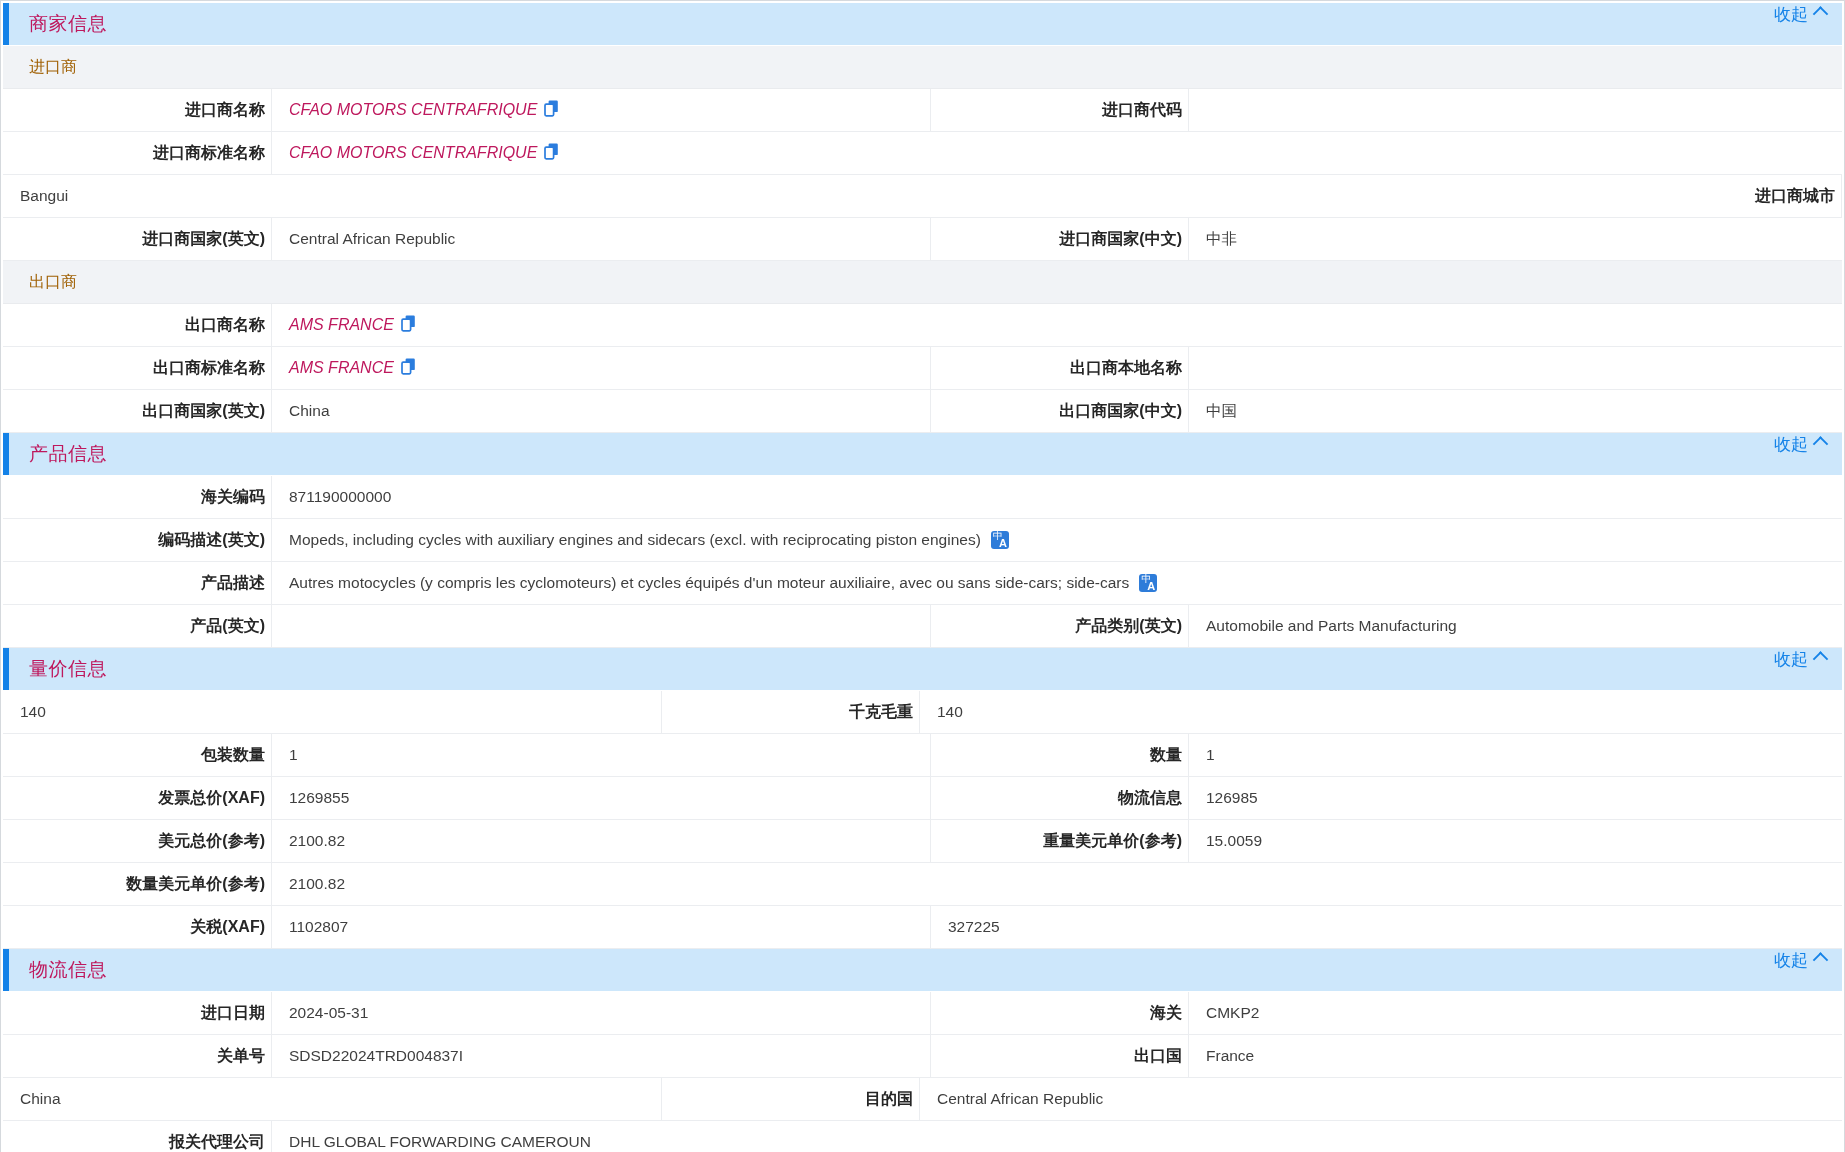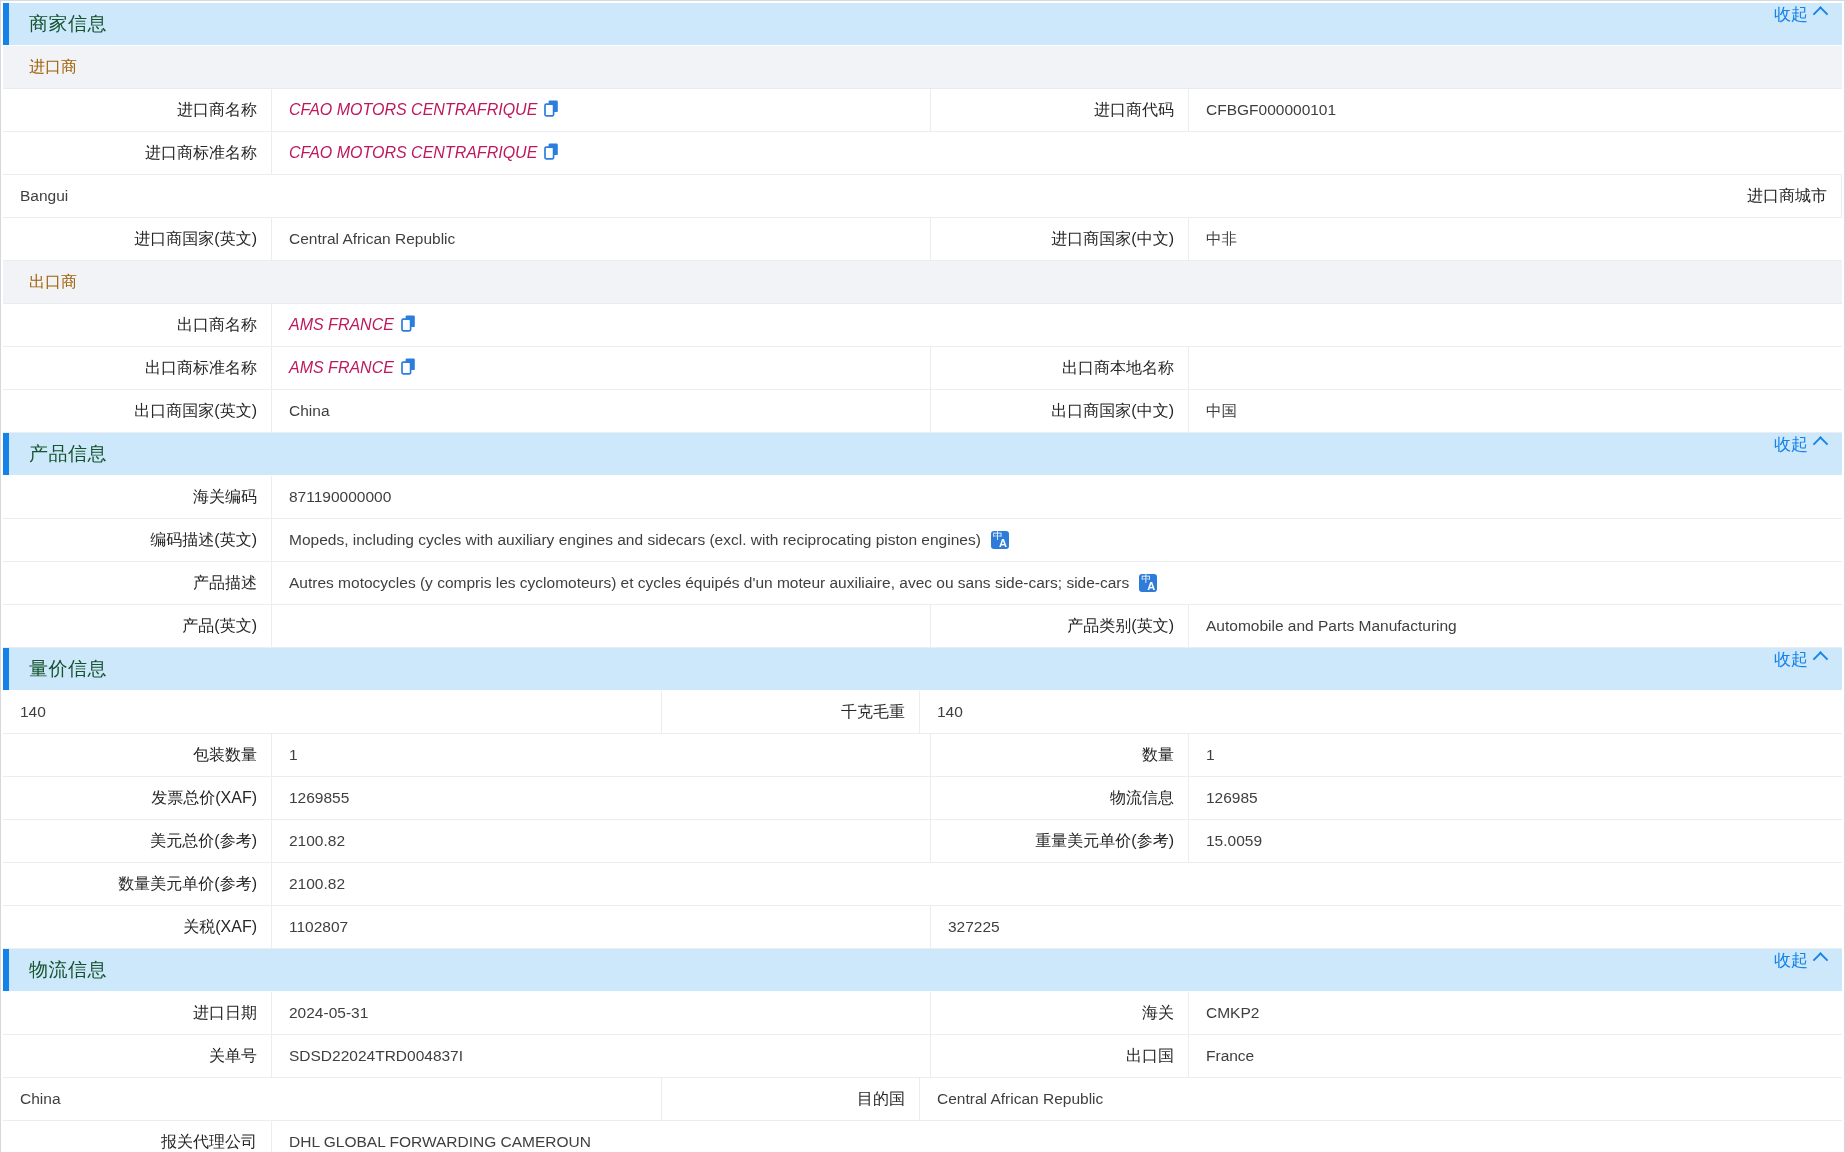--- a/index.html
+++ b/index.html
@@ -12,40 +12,40 @@
     box-sizing:border-box;width:1845px;height:1152px;
     border:1px solid #d5d9dd;border-bottom:none;
     padding:2px 2px 0 2px;position:relative;background:#fff;
   }
   
   .section-header{
     position:relative;height:42px;background:#cde7fb;
     display:flex;align-items:center;margin-bottom:1px;
   }
   .accent{position:absolute;left:0;top:0;bottom:0;width:6px;background:#1482e8;}
-  .section-title{color:#14532d;font-size:19px;padding-left:26px;letter-spacing:.5px;}
+  .section-title{color:#be185d;font-size:19px;padding-left:26px;letter-spacing:.5px;}
   .collapse{
     position:absolute;right:16px;top:0;bottom:0;display:flex;align-items:flex-start;
     color:#1583e8;font-size:17px;cursor:pointer;gap:7px;
   }
   .chev{
     width:9px;height:9px;border-top:2px solid #1583e8;border-right:2px solid #1583e8;
     transform:rotate(-45deg) translate(-1px,1px);margin-top:4px;
   }
   
   .band{
     height:42px;background:#f1f3f6;display:flex;align-items:center;
     padding-left:26px;font-size:16px;color:#a16207;border-bottom:1px solid #e9ebee;
   }
   
   .row{display:flex;height:42px;border-bottom:1px solid #ebedf0;background:#fff;}
   .cell{display:flex;align-items:center;white-space:nowrap;overflow:hidden;}
   .cell.label{
-    width:269px;box-sizing:border-box;justify-content:flex-end;padding-right:14px;
-    font-weight:normal;font-size:16px;color:#262626;border-right:1px solid #ebedf0;
+    width:269px;box-sizing:border-box;justify-content:flex-end;padding-right:6px;
+    font-weight:bold;font-size:16px;color:#262626;border-right:1px solid #ebedf0;
     flex:none;
   }
   .cell.label.right{width:258px;}
   .cell.value{font-size:15.5px;color:#3f3f3f;padding-left:17px;gap:7px;}
   .cell.value.mid{width:659px;box-sizing:border-box;border-right:1px solid #ebedf0;flex:none;}
   .cell.value.end{flex:1;}
   .cell.value.full{flex:1;}
   a.link{color:#be185d;text-decoration:none;font-size:16px;cursor:pointer;font-style:italic;}
   .copy-icon{cursor:pointer;flex:none;display:inline-block;margin-top:1px;}
   .t-icon{
@@ -77,23 +77,20 @@
       <div class="cell value mid">
         <a class="link">CFAO MOTORS CENTRAFRIQUE</a>
         <span class="copy-icon"><svg width="15" height="17" viewBox="0 0 15 17">
             <rect x="4.6" y="0.6" width="9.2" height="11.5" rx="1.2" fill="#2b7dde"></rect>
             <rect x="1" y="4.2" width="8.6" height="11.6" rx="1.2" fill="#ffffff" stroke="#2b7dde" stroke-width="1.7"></rect>
           </svg></span>
       </div>
       <div class="cell label right">
         <span>进口商代码</span>
       </div>
-      <div class="cell value end">
-        <span>CFBGF000000101</span>
-      </div>
     </div>
     <div class="row">
       <div class="cell label">
         <span>进口商标准名称</span>
       </div>
       <div class="cell value full">
         <a class="link">CFAO MOTORS CENTRAFRIQUE</a>
         <span class="copy-icon"><svg width="15" height="17" viewBox="0 0 15 17">
             <rect x="4.6" y="0.6" width="9.2" height="11.5" rx="1.2" fill="#2b7dde"></rect>
             <rect x="1" y="4.2" width="8.6" height="11.6" rx="1.2" fill="#ffffff" stroke="#2b7dde" stroke-width="1.7"></rect>

